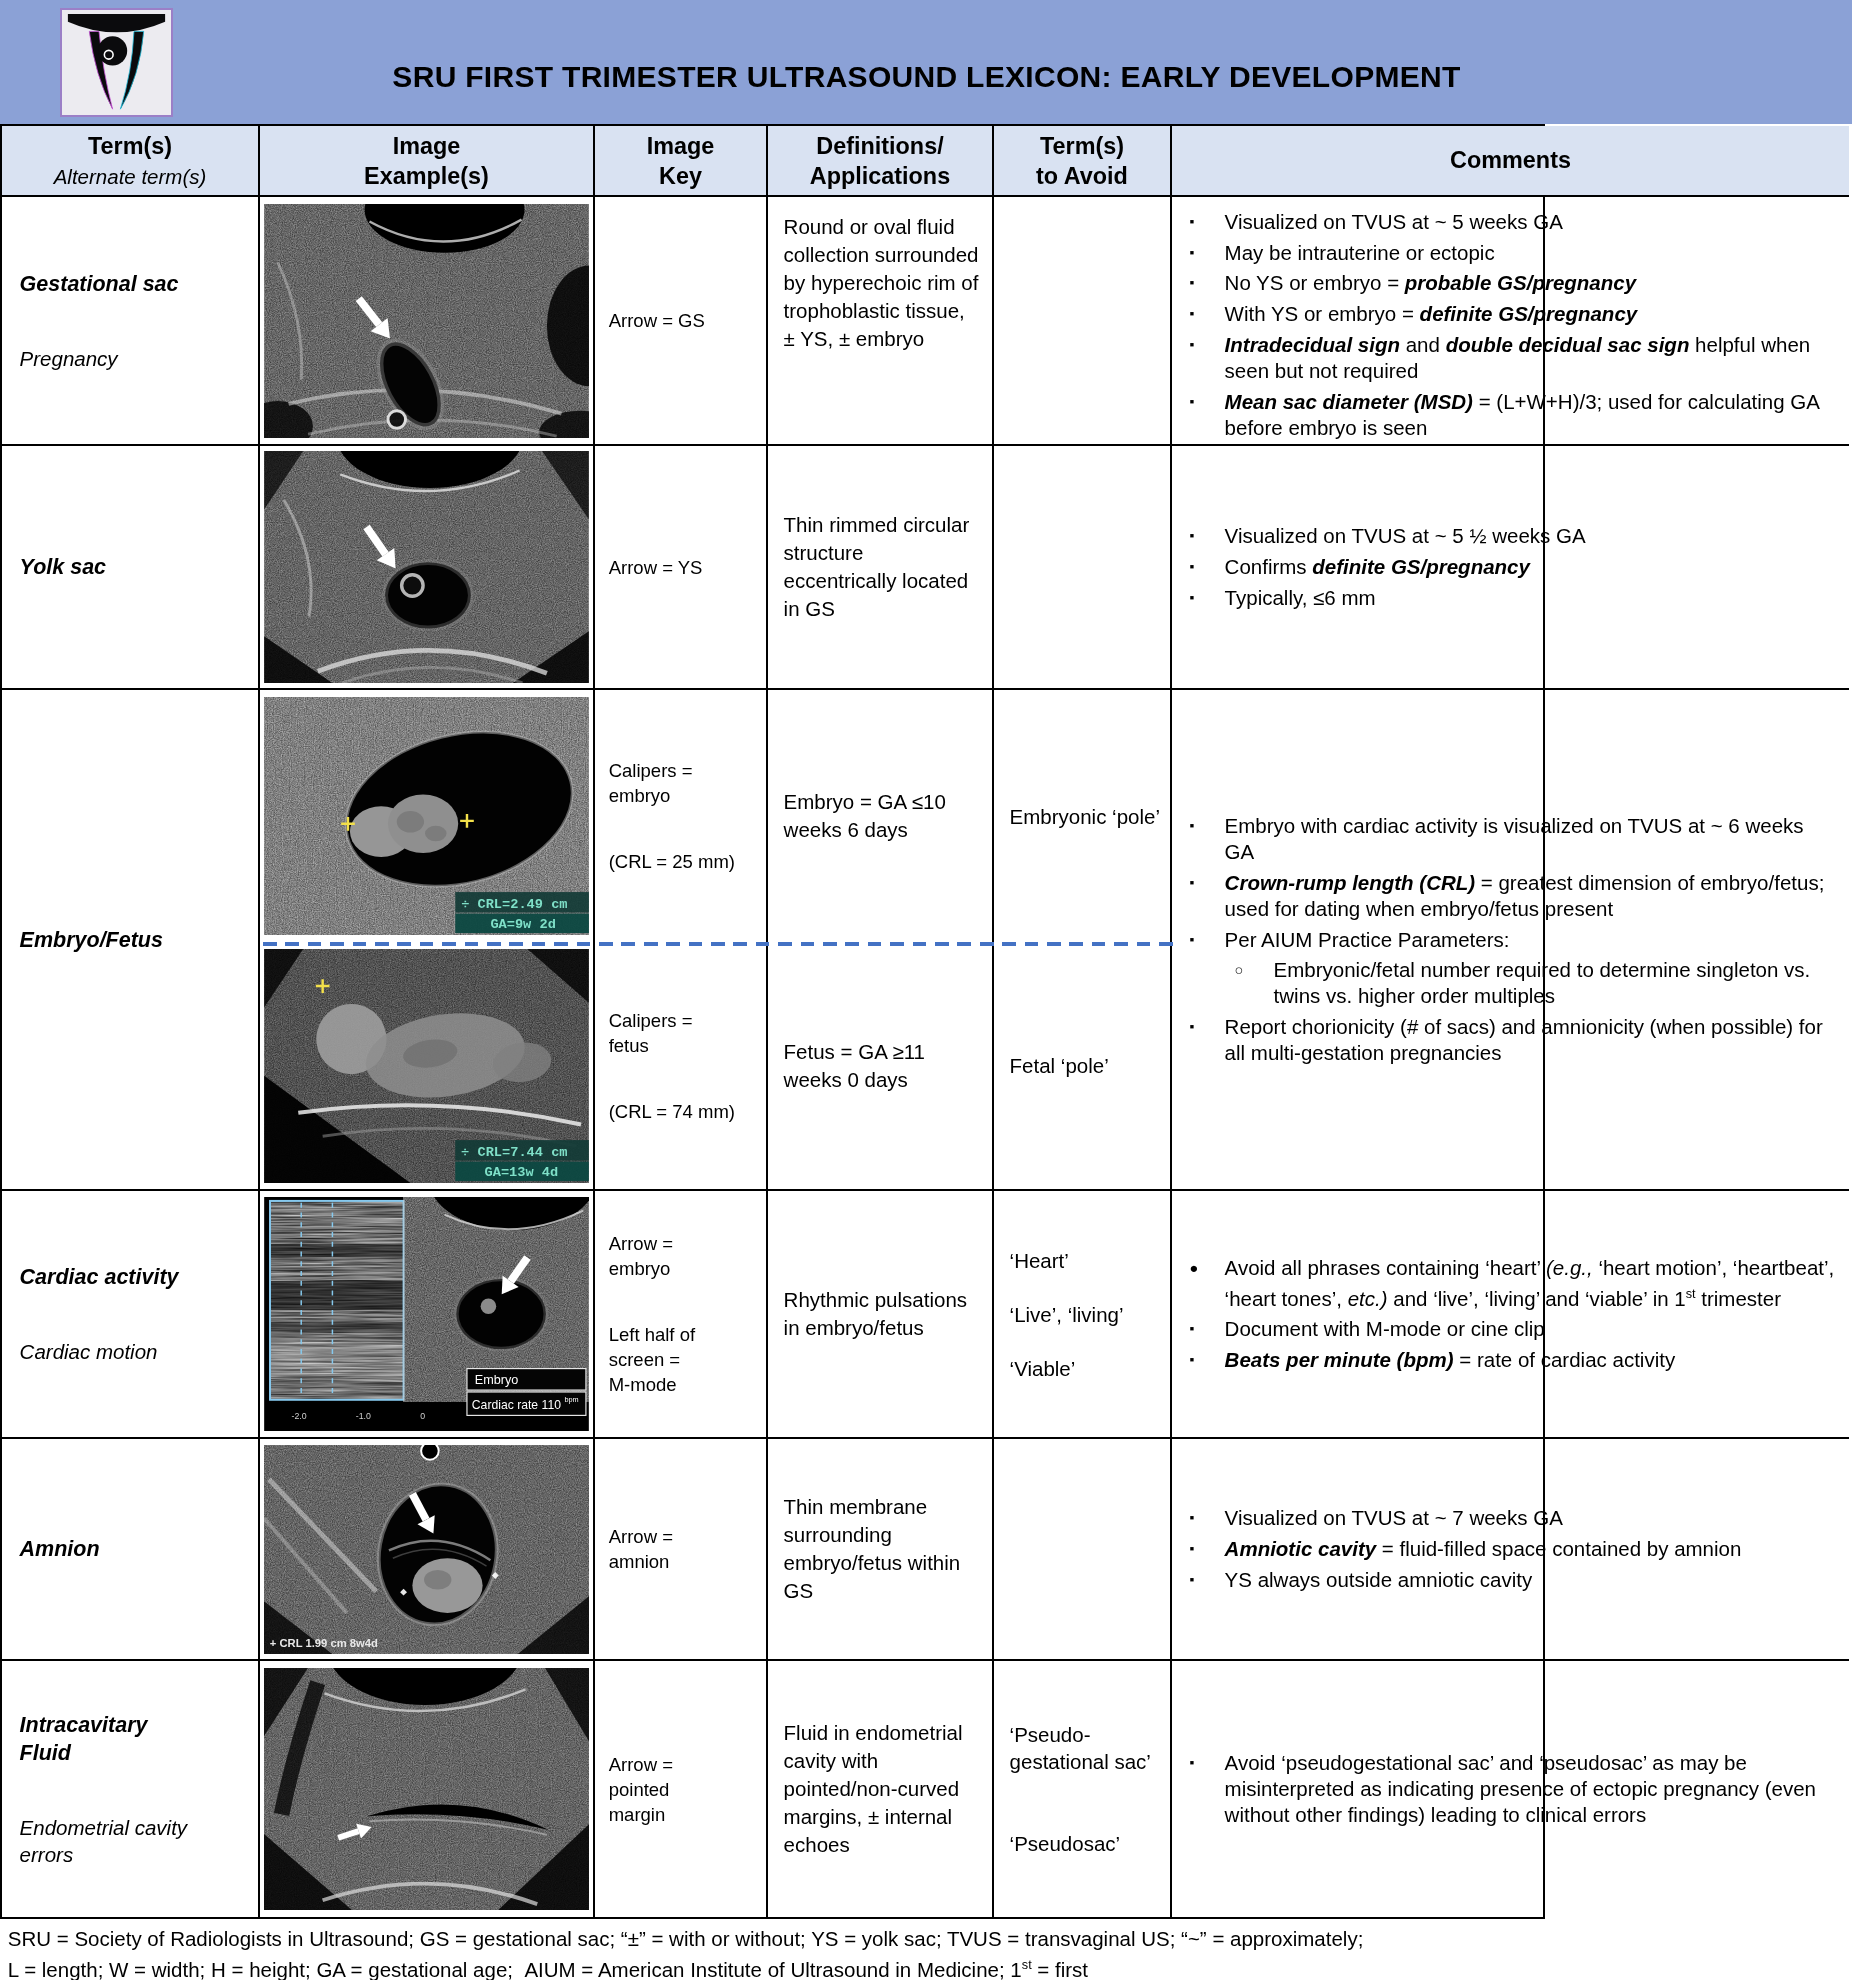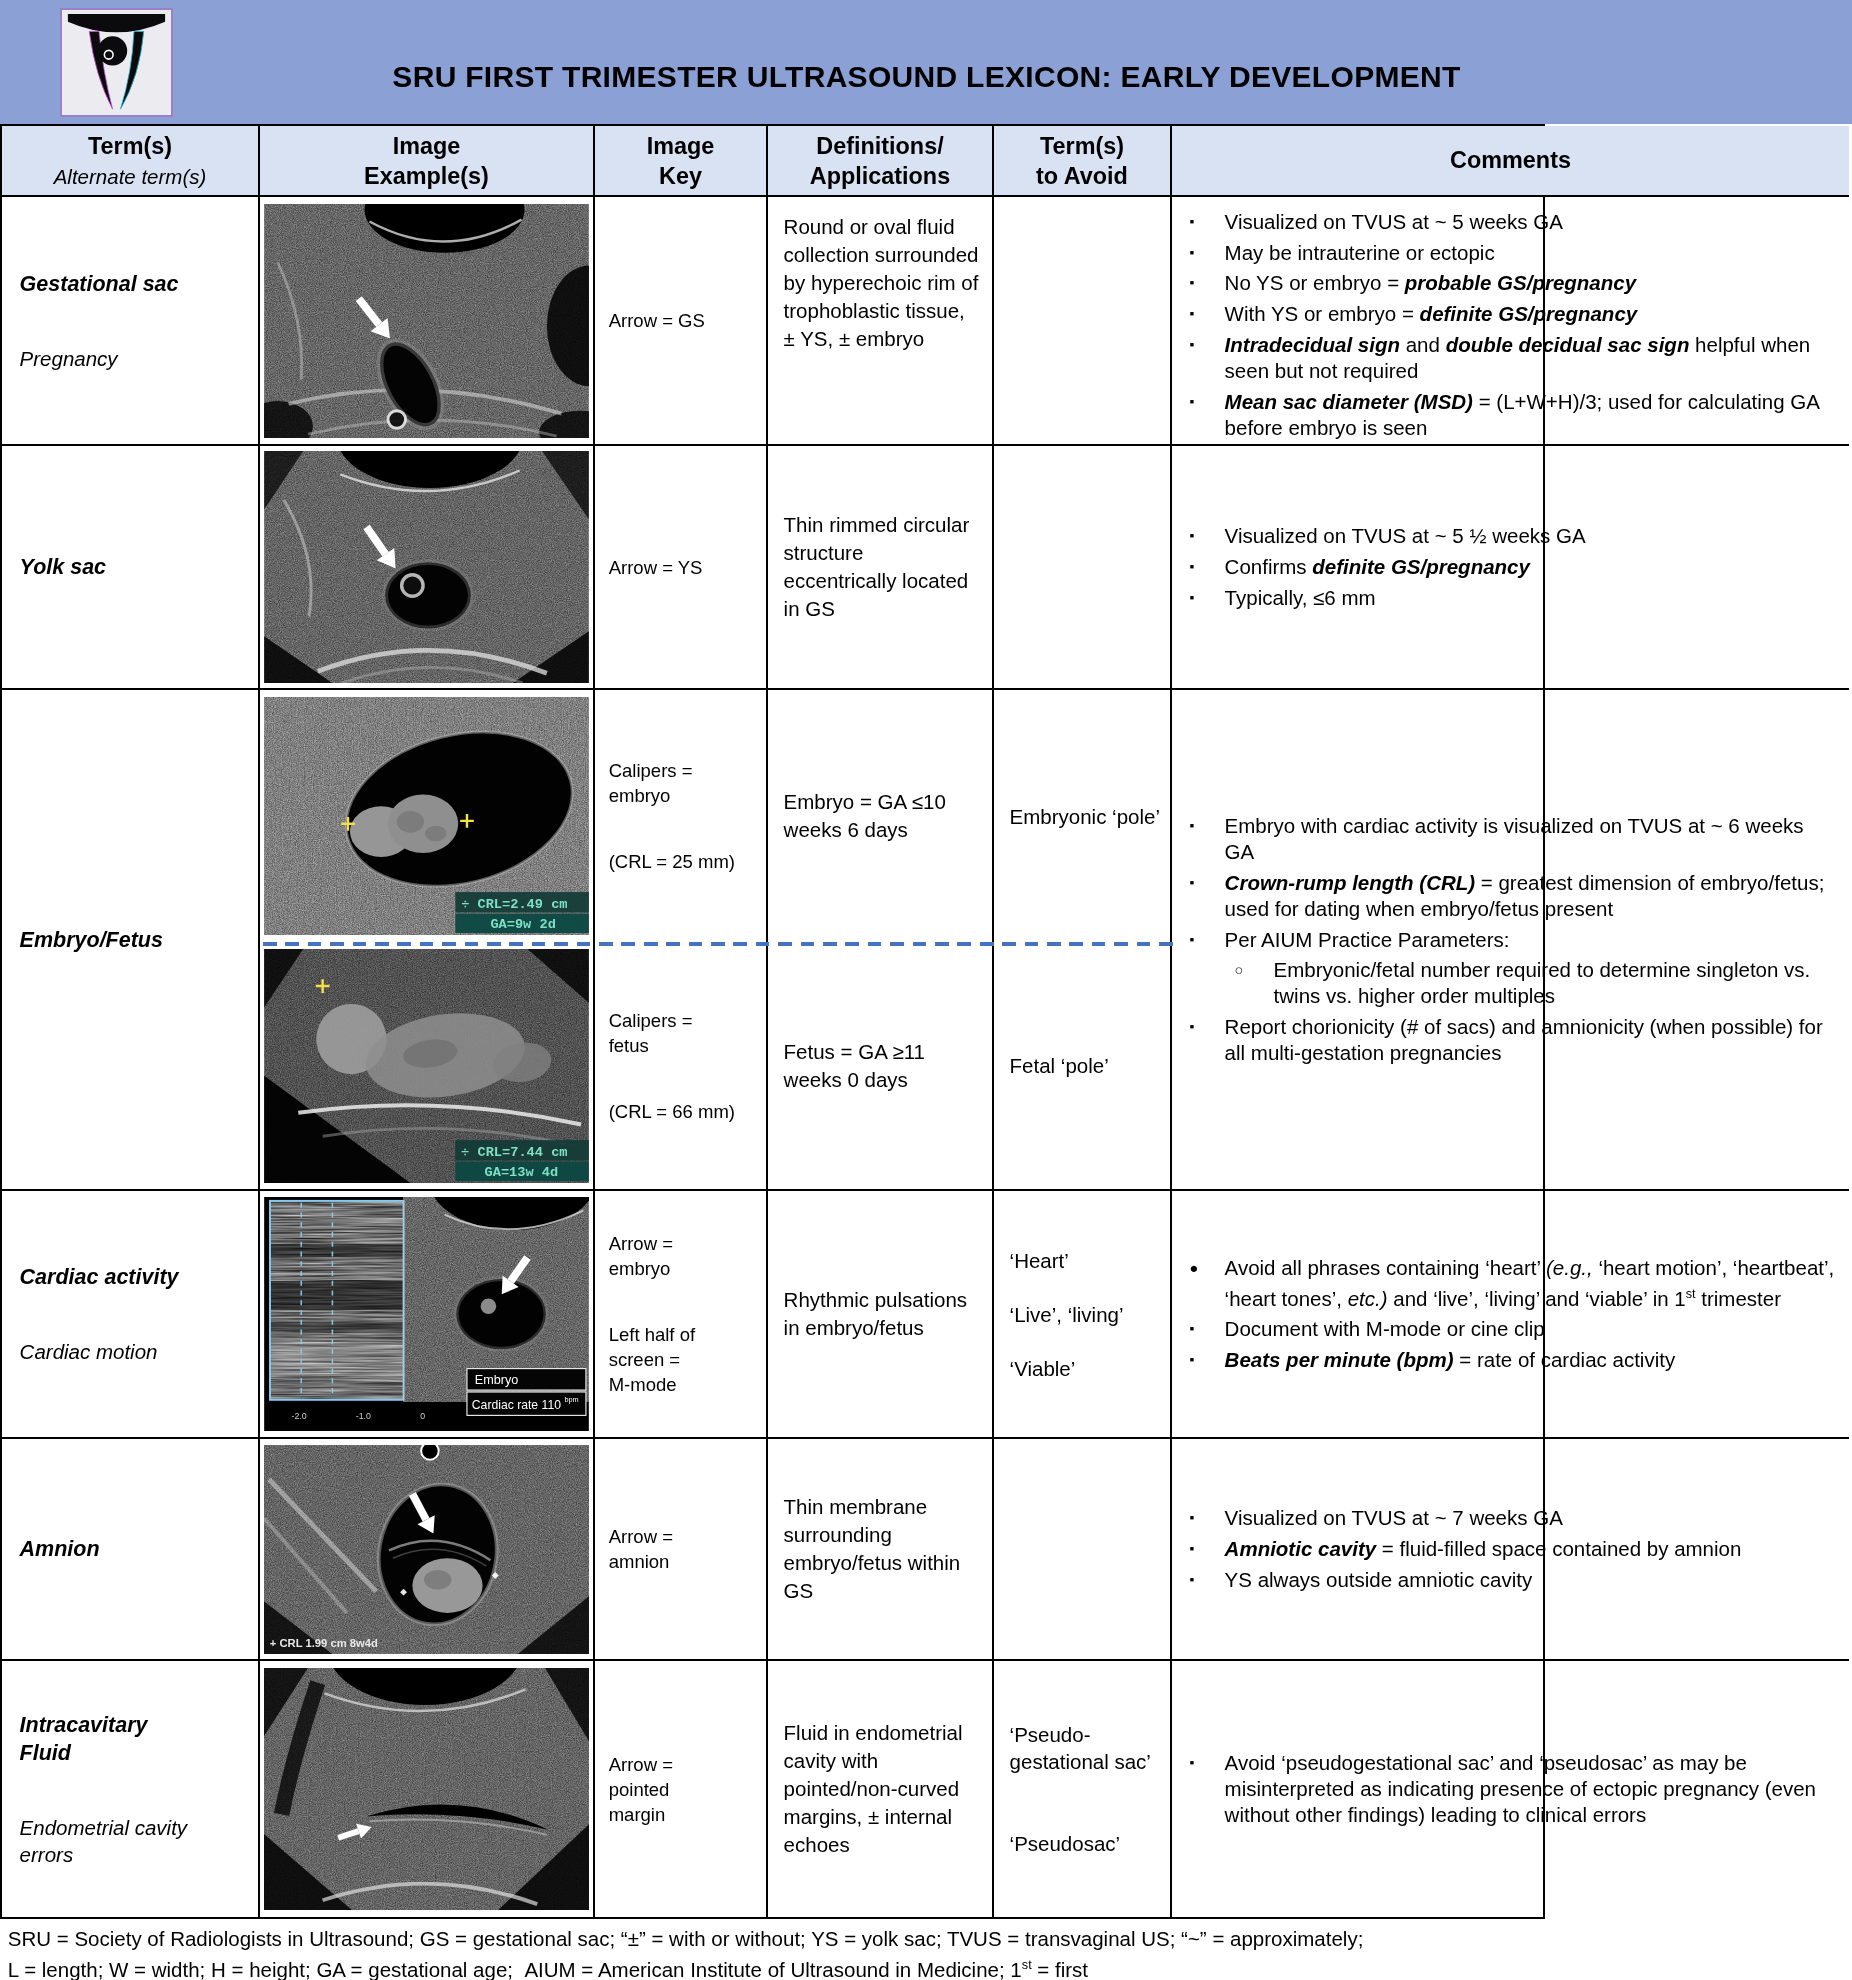--- a/index.html
+++ b/index.html
@@ -296,21 +296,21 @@
         </g>
         <rect x="196" y="196" width="137" height="21" fill="#123b36" opacity="0.92"></rect>
         <text x="202" y="212" font-family="Liberation Mono, monospace" font-size="14" font-weight="bold" fill="#7FE0C8">÷ CRL=7.44 cm</text>
         <rect x="196" y="218" width="137" height="20" fill="#0c4841" opacity="0.95"></rect>
         <text x="226" y="233" font-family="Liberation Mono, monospace" font-size="14" font-weight="bold" fill="#7FE0C8">GA=13w 4d</text>
       </svg>
     </div>
     <div class="cell keycell" style="grid-area:5/3">
       <span class="keytxt">Calipers =
 fetus</span>
-      <span class="keytxt">(CRL = 66 mm)</span>
+      <span class="keytxt">(CRL = 74 mm)</span>
     </div>
     <div class="cell defcell" style="grid-area:5/4">
       <span class="deftxt">Fetus = GA ≥11 weeks 0 days</span>
     </div>
     <div class="cell avoidcell" style="grid-area:5/5">
       <span class="avoidtxt">Fetal ‘pole’</span>
     </div>
     <div class="cell c6 comments" style="grid-area:4/6/6/7">
         <div class="ci">
           <span class="blt b-sq">▪</span>

